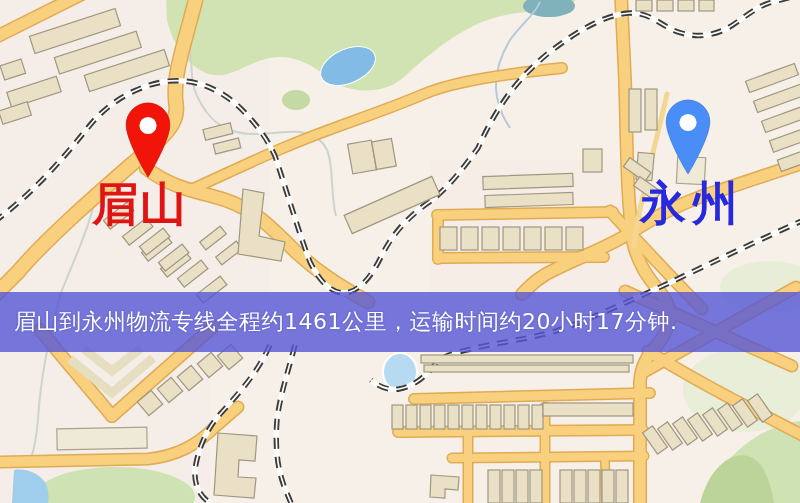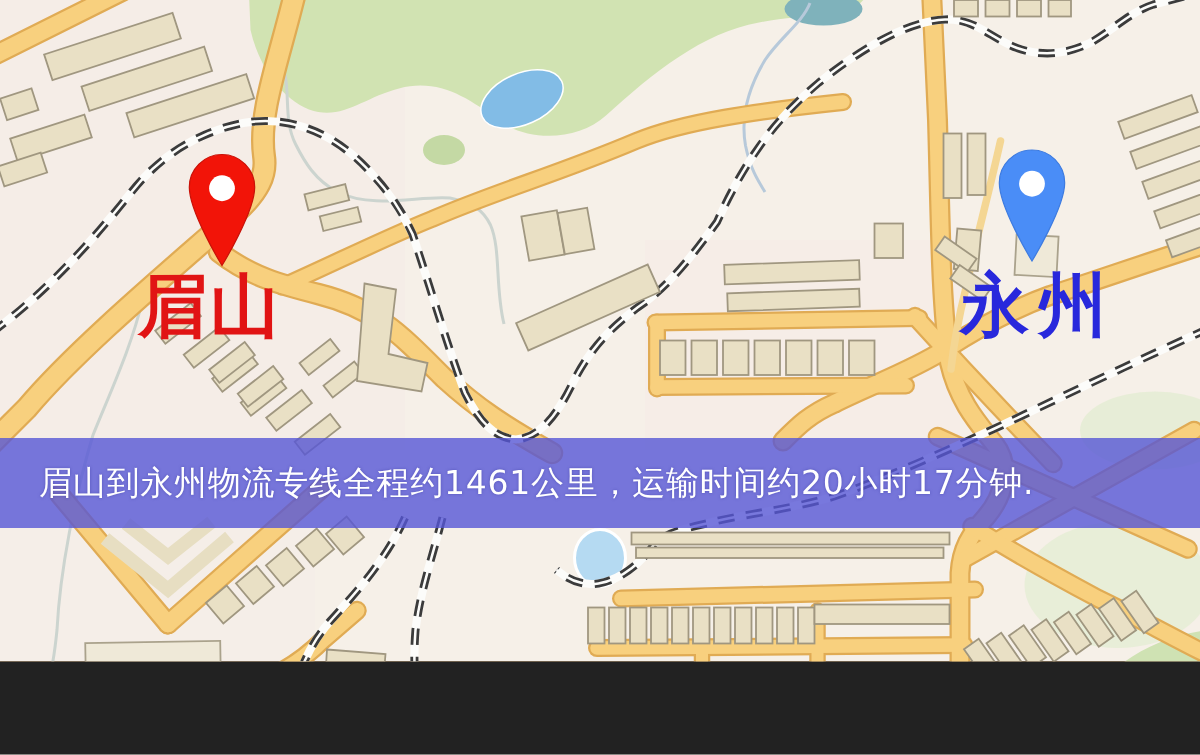--- a/index.html
+++ b/index.html
@@ -1,37 +1,37 @@
 <!DOCTYPE html>
 <html><head>
 <meta charset="utf-8">
 <style>
   html,body{margin:0;padding:0;background:#222;}
-  #stage{position:relative;width:800px;height:441px;overflow:hidden;
-         font-family:"DejaVu Sans","Liberation Sans",sans-serif;background:#a16207;}
+  #stage{position:relative;width:800px;height:503px;overflow:hidden;
+         font-family:"DejaVu Sans","Liberation Sans",sans-serif;background:#0f766e;}
   #map{position:absolute;left:0;top:0;}
   
   .rcase use{fill:none;stroke:#e0ab54;stroke-linecap:round;stroke-linejoin:round;}
   .rfill use{fill:none;stroke:#f8d07e;stroke-linecap:round;stroke-linejoin:round;}
   .rminor use{fill:none;stroke:#f4d693;stroke-linecap:round;}
   
   .rw1 use{fill:none;stroke:#fcfcfa;stroke-width:5.4;}
   .rw2 use{fill:none;stroke:#3b3b3b;stroke-width:5.4;stroke-dasharray:11 8;}
   .rw3 use{fill:none;stroke:#fcfcfa;stroke-width:1.7;}
   .bld{fill:#e9e0c5;stroke:#a09780;stroke-width:1.2;}
   .bld2{fill:#efe9d8;stroke:#aaa28c;stroke-width:1.2;}
   .stream{fill:none;stroke:#ccd4cf;stroke-width:2;}
   .stream2{fill:none;stroke:#b7c9da;stroke-width:2;}
   .chev{fill:none;stroke:#e7dec2;stroke-width:9;}
   
   #banner{position:absolute;left:0;top:292px;width:800px;height:60px;
           background:rgba(86,86,214,0.80);display:flex;align-items:center;
           z-index:5;}
   #banner span{color:#ffffff;font-size:22px;letter-spacing:0.5px;
-               padding-left:26px;white-space:nowrap;
+               padding-left:14px;white-space:nowrap;
                text-shadow:0 0 2px rgba(60,60,160,.6);}
   .city-label{font-weight:bold;font-family:"DejaVu Serif","Liberation Serif",serif;}
 </style>
 </head>
 <body>
 
 <div id="stage">
 
 <svg id="map" width="800" height="503" viewBox="0 0 800 503" xmlns="http://www.w3.org/2000/svg">
 

